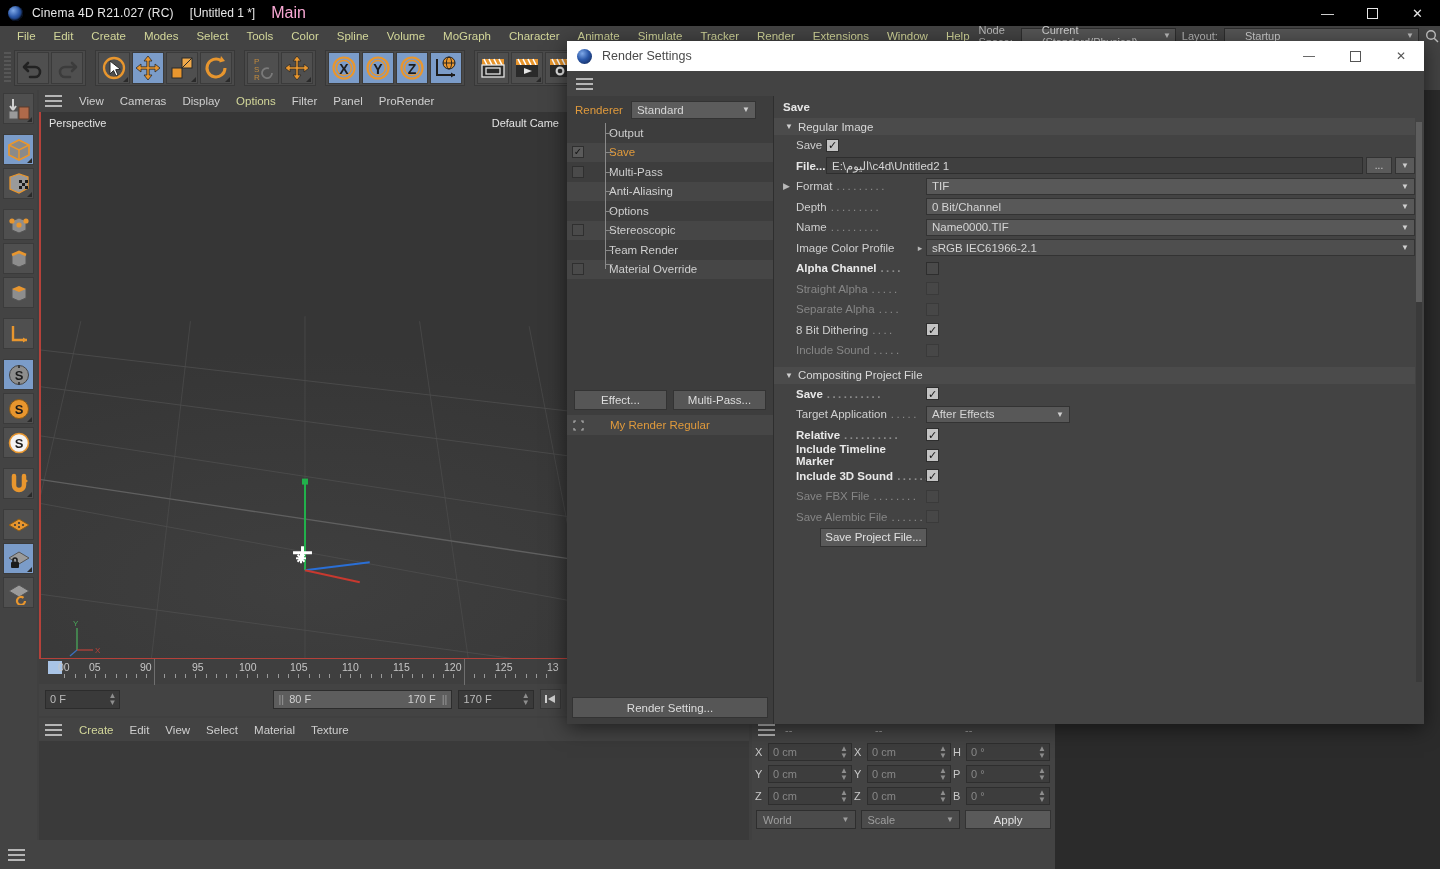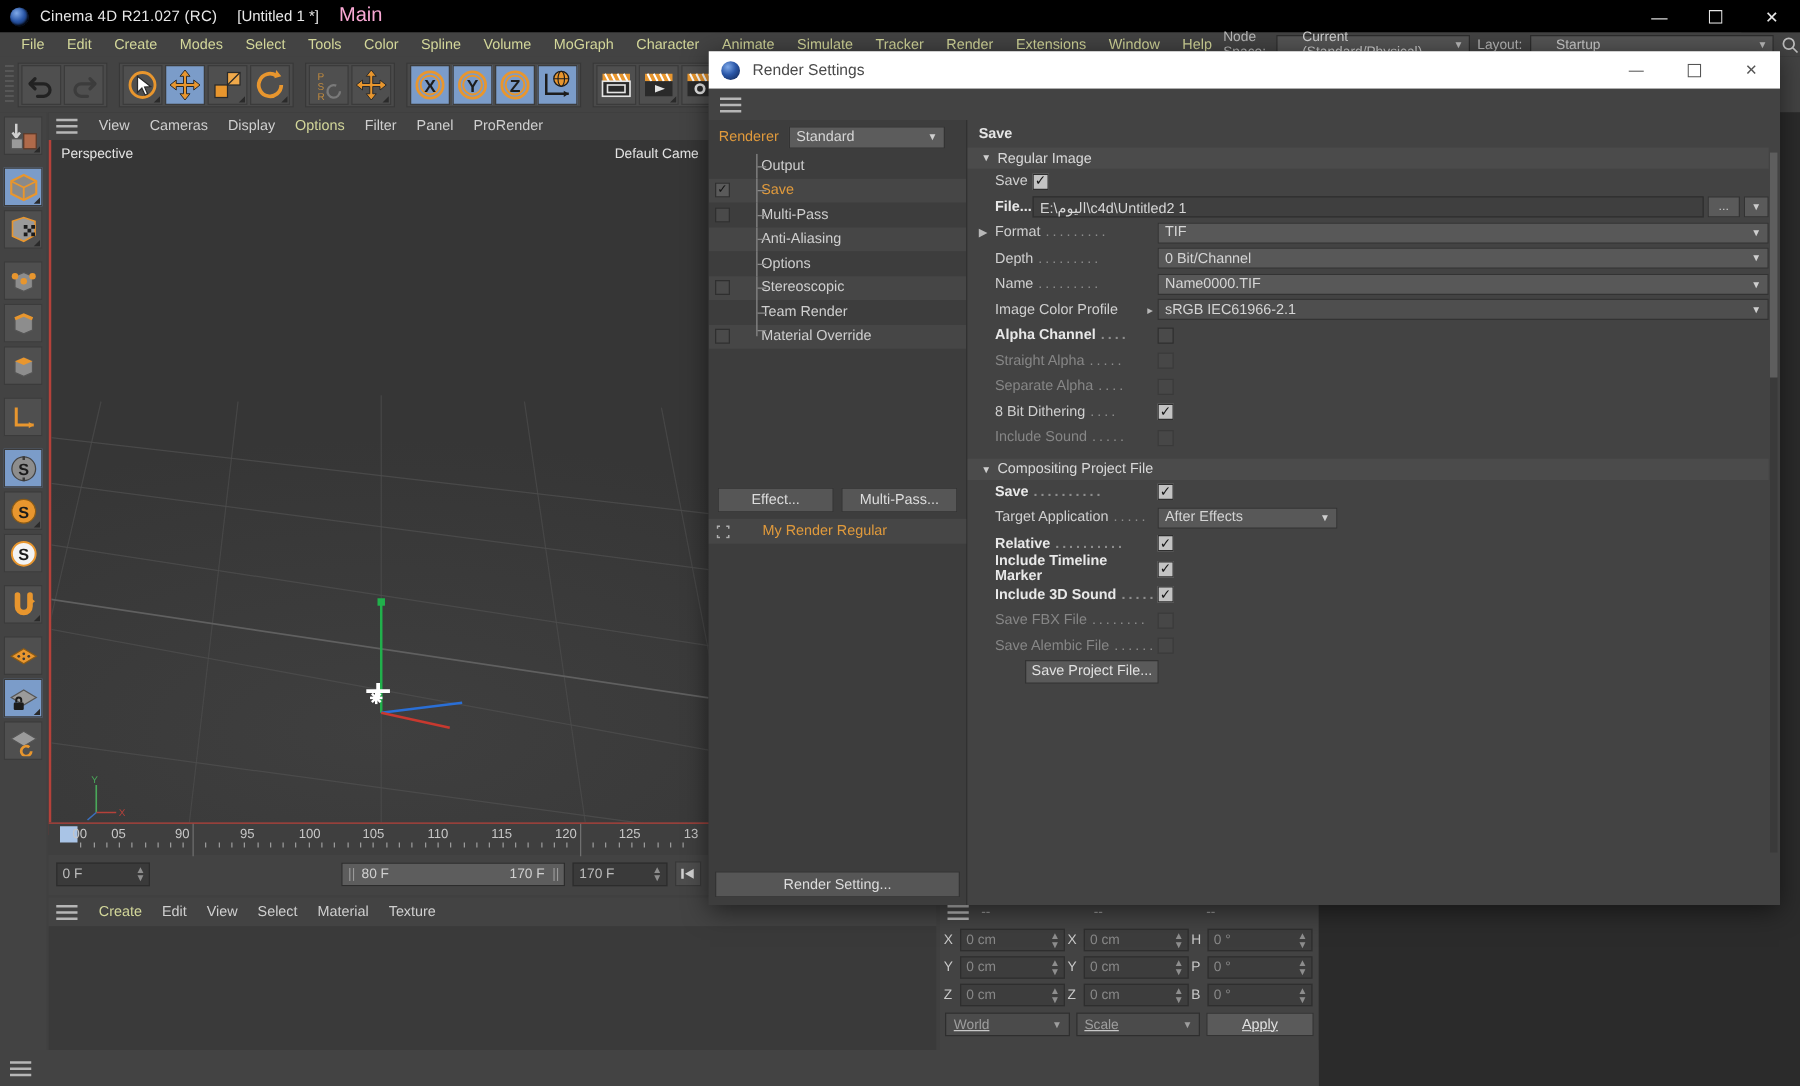--- a/index.html
+++ b/index.html
@@ -120,21 +120,21 @@
   .co-menu { height:23px; display:flex; align-items:center; padding-left:6px; gap:0; }
   .co-menu .hamb { width:17px; height:12px; margin-right:10px; display:flex; flex-direction:column; justify-content:space-between;}
   .co-menu .hamb i { display:block; height:2px; background:#b6b6b6; }
   .co-menu .dash { width:90px; color:#9a9a9a; font-size:11px; }
   .co-rows { padding:0 3px; }
   .co-row { display:flex; align-items:center; height:22px; gap:0px; }
   .co-lab { width:13px; color:#c9c9c9; font-size:11px; text-align:left; }
   .co-in { flex:1; background:#3d3d3d; border:1px solid #2e2e2e; height:18px; color:#888;
      font-size:11px; display:flex; align-items:center; padding:0 4px; position:relative; margin-right:2px;}
   .co-in .spin { position:absolute; right:3px; color:#8e8e8e; font-size:8px; line-height:7px; }
-  .co-foot { display:flex; align-items:flex-start; gap:5px; padding:3px 4px 0 4px;text-decoration:underline; }
+  .co-foot { display:flex; align-items:flex-start; gap:5px; padding:3px 4px 0 4px; }
   .co-sel { flex:1; background:#4b4b4b; border:1px solid #2e2e2e; height:19px; color:#9e9e9e;
      font-size:11px; display:flex; align-items:center; padding:0 6px; position:relative; }
   .co-sel .car { position:absolute; right:5px; font-size:8px; color:#9e9e9e; }
   .co-apply { width:86px; background:#5a5a5a; border:1px solid #333; height:19px; color:#e0e0e0;
      font-size:11.5px; display:flex; align-items:center; justify-content:center; }
 
   
   .statusbar { position:absolute; left:0; top:840px; width:1055px; height:29px; background:#434343;
      display:flex; align-items:center; padding-left:8px; }
   .statusbar .hamb { width:17px; height:12px; display:flex; flex-direction:column; justify-content:space-between;}

